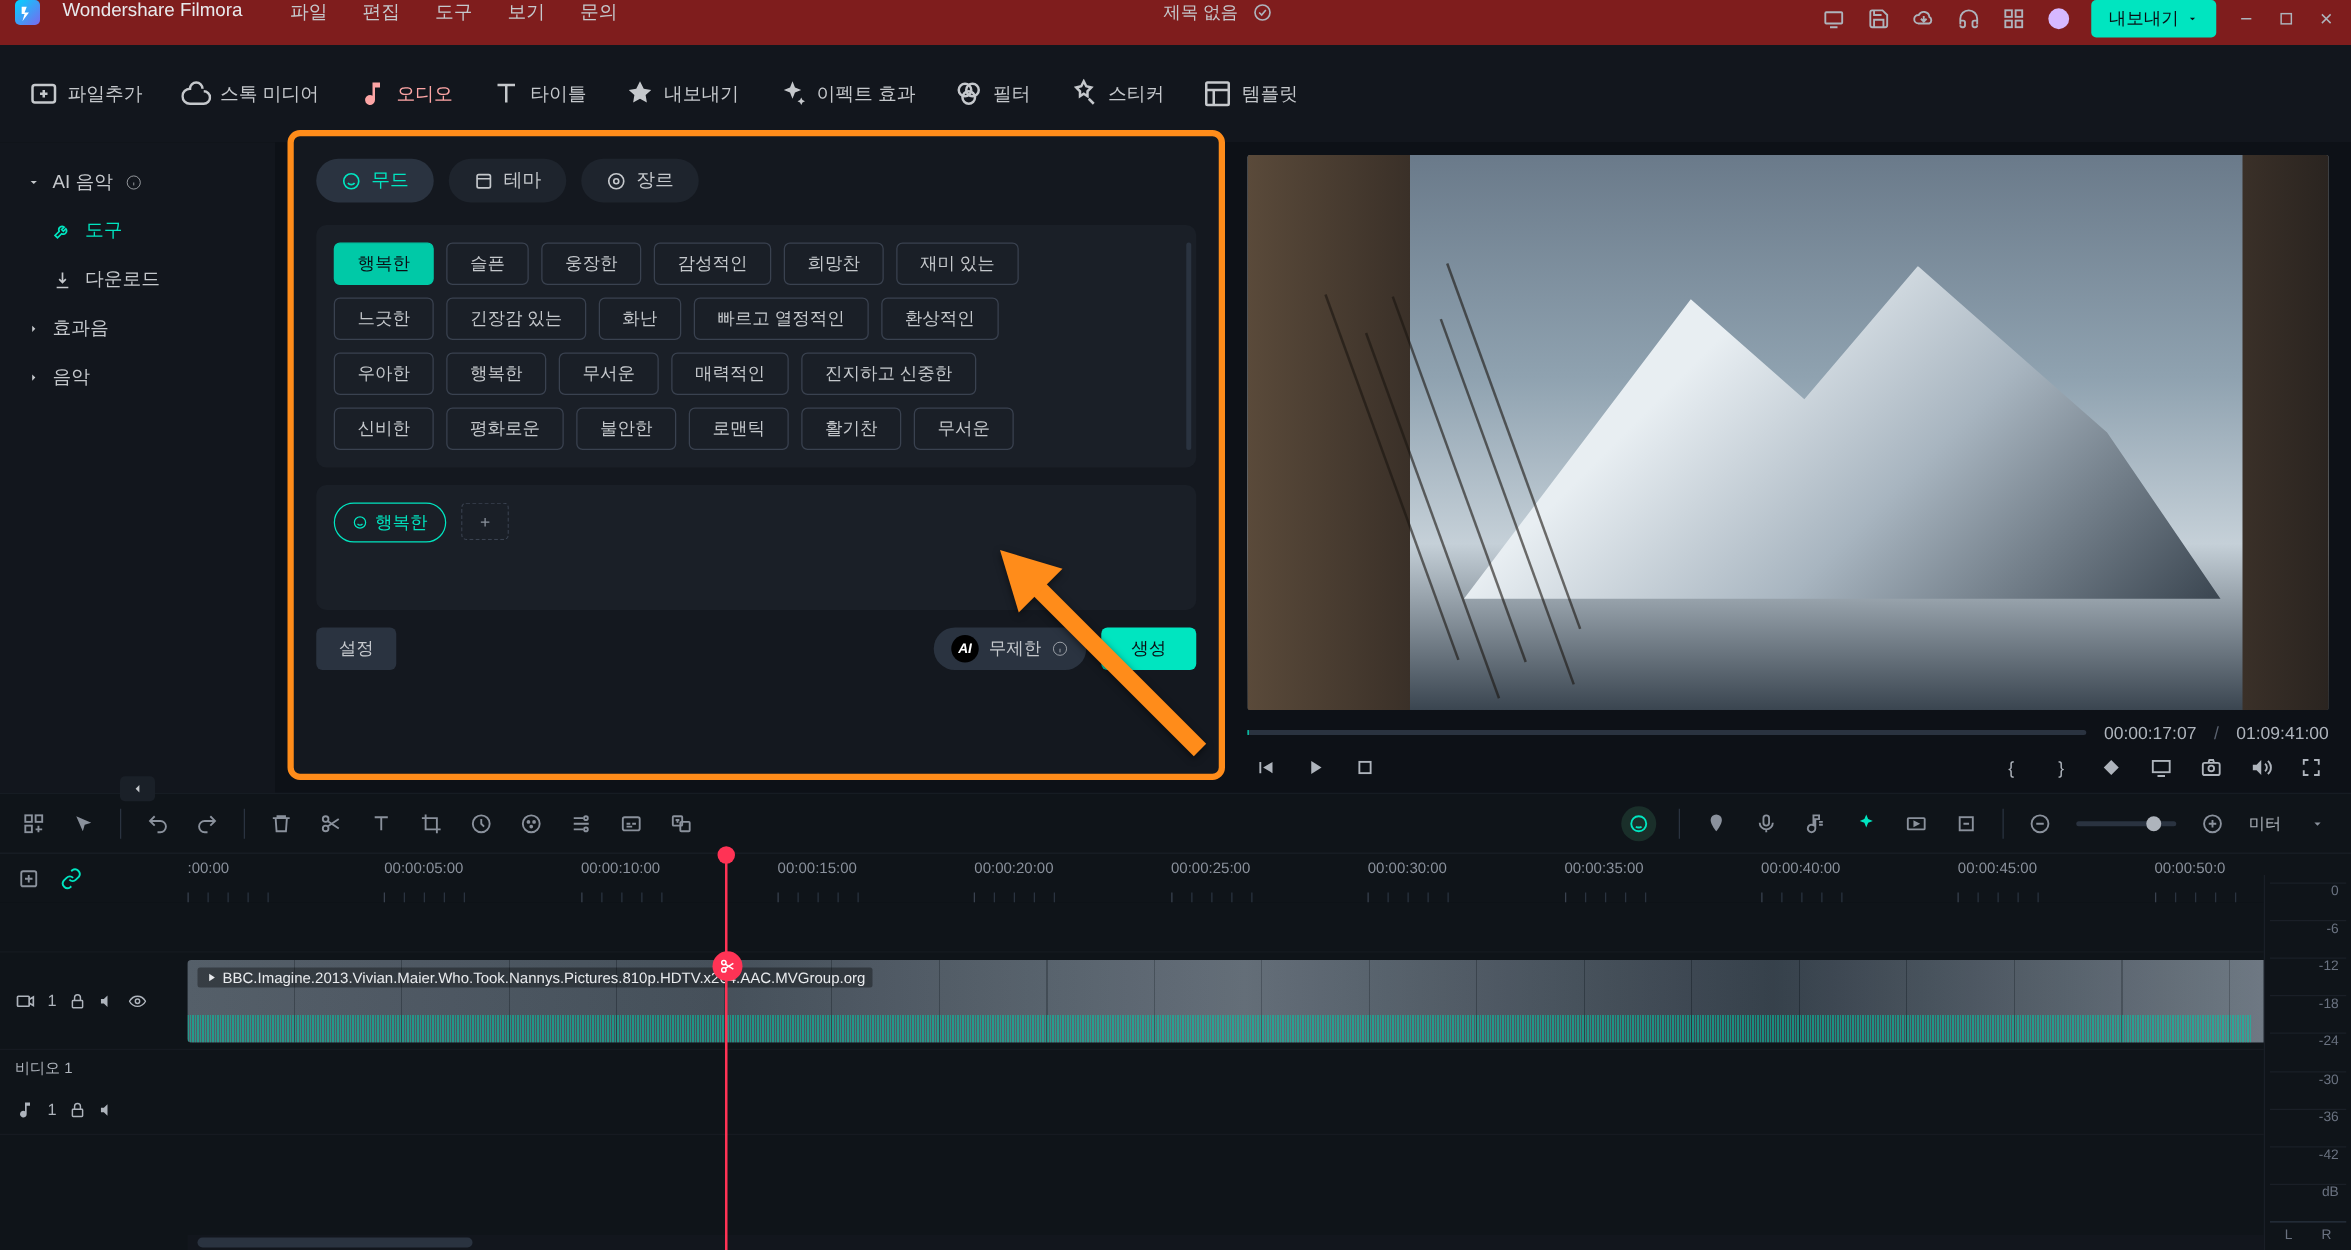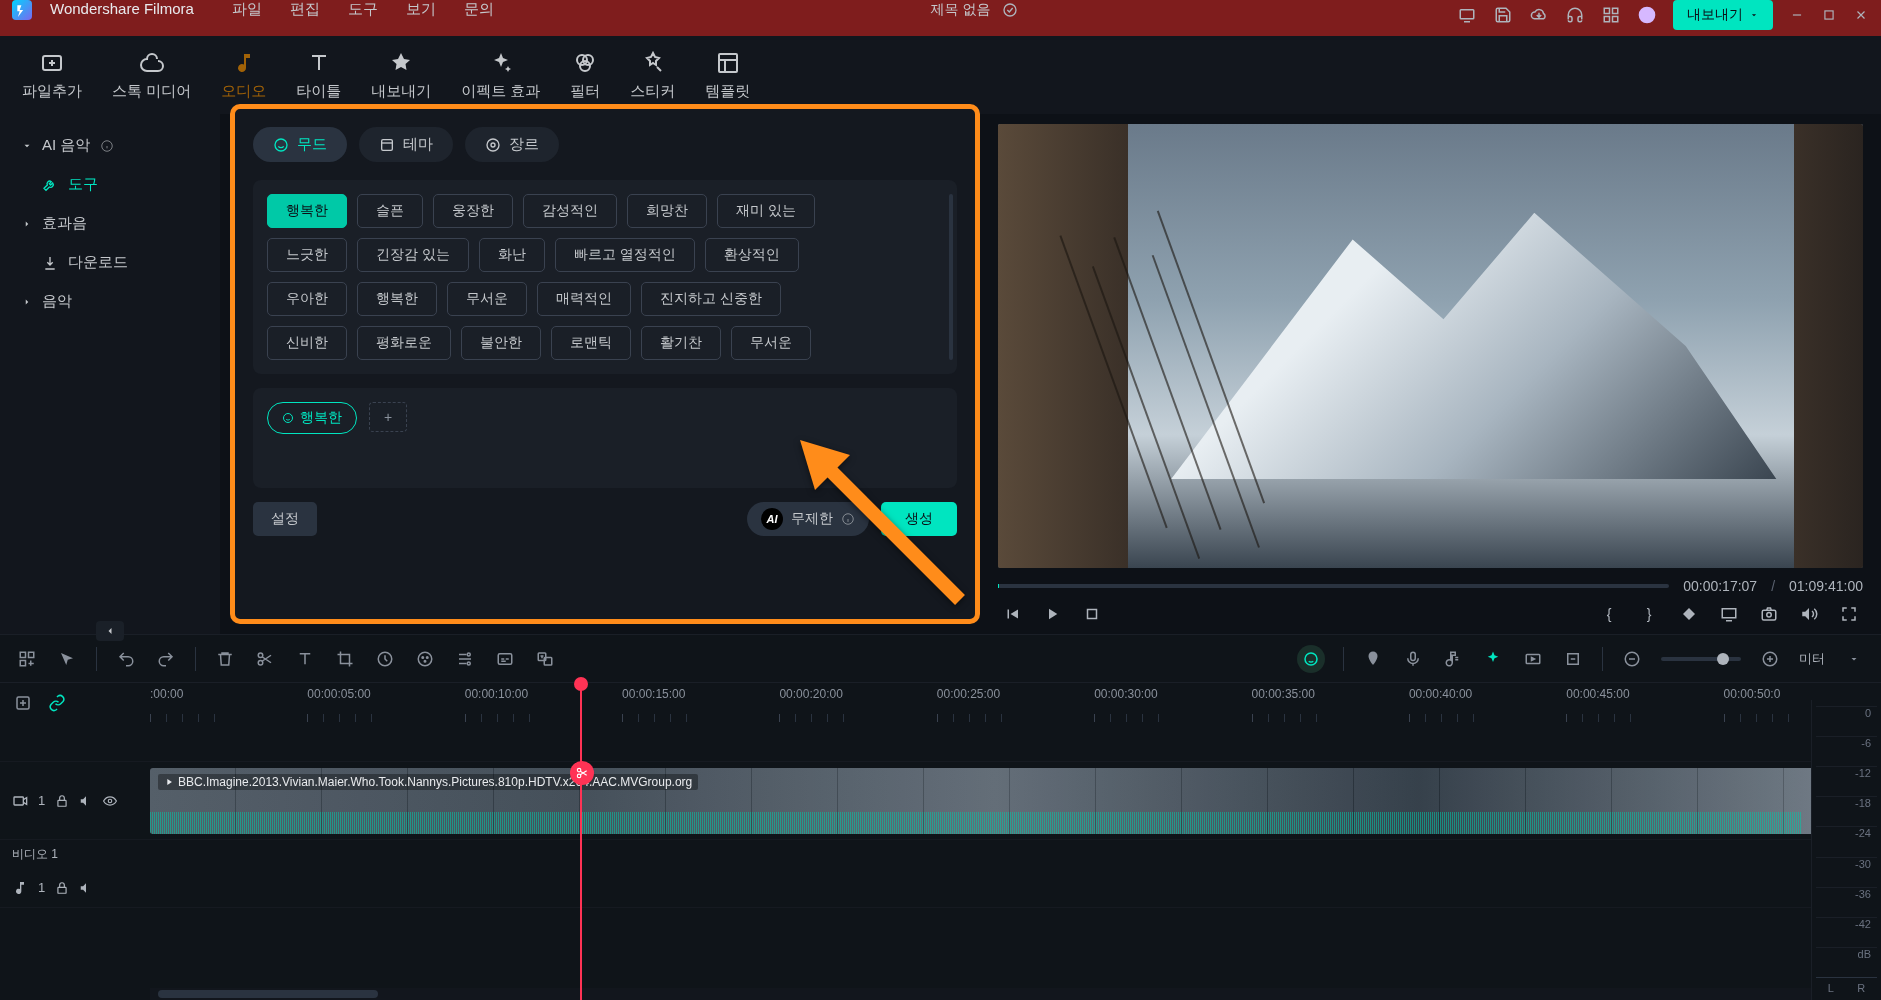--- a/index.html
+++ b/index.html
@@ -13,22 +13,22 @@
 .titlebar .menus { display: flex; gap: 28px; margin-left: 20px; }
 .titlebar .menus span { font-size: 15px; cursor: pointer; }
 .titlebar .center { flex: 1; display: flex; justify-content: center; gap: 10px; align-items: center; }
 .titlebar .right { display: flex; gap: 16px; align-items: center; }
 .icon-btn { width: 20px; height: 20px; display:flex; align-items:center; justify-content:center; cursor:pointer; color:#aeb4bc;}
 .export-btn { background: #00e5c0; color: #0a0e14; padding: 6px 14px; border-radius: 4px; font-size: 14px; display:flex; align-items:center; gap:6px; cursor:pointer;}
 .winbtn { width: 16px; height: 16px; color:#aeb4bc; cursor:pointer; display:flex;align-items:center;justify-content:center}
 
 
 .tabrow { height: 78px; background: #12161d; display: flex; gap: 10px; padding: 8px 12px; align-items: center; }
-.tab { display:flex; flex-direction:column; align-items:center; gap:6px; padding: 4px 10px; cursor:pointer; color:#c5c8cc; }
-.tab.active { color:#a16207; }
+.tab { display:flex; flex-direction:row; align-items:center; gap:6px; padding: 4px 10px; cursor:pointer; color:#c5c8cc; }
+.tab.active { color:#fca5a5; }
 .tab .ticon { width:26px; height:26px; display:flex;align-items:center;justify-content:center;}
 .tab .tlabel { font-size: 15px; }
 
 
 .mainrow { display:flex; height: 520px; }
 .sidebar { width: 220px; background:#12161d; padding: 12px 8px; }
 .side-item { display:flex; align-items:center; gap:10px; padding:10px 14px; border-radius:6px; cursor:pointer; font-size:15px; color:#c5c8cc;}
 .side-item.active { color:#00e5c0; }
 .side-item .chev { width:10px;height:10px; }
 .side-collapse { text-align:center; margin-top: 300px; }
@@ -300,31 +300,31 @@
           <circle cx="12" cy="12" r="9"></circle>
           <path d="M12 16v-4M12 8h.01"></path>
         </svg>
       </div>
     <div class="side-item active" style="padding-left:34px">
         <svg width="16" height="16" viewBox="0 0 24 24" fill="none" stroke="currentColor" stroke-width="2">
           <path d="M14 7a4 4 0 00-6 5l-5 5 3 3 5-5a4 4 0 005-6l-3 3-2-2z"></path>
         </svg>
         <span>도구</span>
       </div>
+    <div class="side-item" style="padding-left:34px">
+        <svg width="16" height="16" viewBox="0 0 24 24" fill="none" stroke="currentColor" stroke-width="2">
+          <path d="M12 3v12m-4-4l4 4 4-4M5 21h14"></path>
+        </svg>
+        <span>다운로드</span>
+      </div>
     <div class="side-item">
         <svg class="chev" viewBox="0 0 24 24" fill="currentColor">
           <path d="M9 6l6 6-6 6z"></path>
         </svg>
         <span>효과음</span>
-      </div>
-    <div class="side-item" style="padding-left:34px">
-        <svg width="16" height="16" viewBox="0 0 24 24" fill="none" stroke="currentColor" stroke-width="2">
-          <path d="M12 3v12m-4-4l4 4 4-4M5 21h14"></path>
-        </svg>
-        <span>다운로드</span>
       </div>
     <div class="side-item">
         <svg class="chev" viewBox="0 0 24 24" fill="currentColor">
           <path d="M9 6l6 6-6 6z"></path>
         </svg>
         <span>음악</span>
       </div>
     <div class="side-collapse"><span class="chevbtn"><svg width="12" height="12" viewBox="0 0 24 24" fill="currentColor">
             <path d="M15 6l-6 6 6 6z"></path>
           </svg></span></div>

